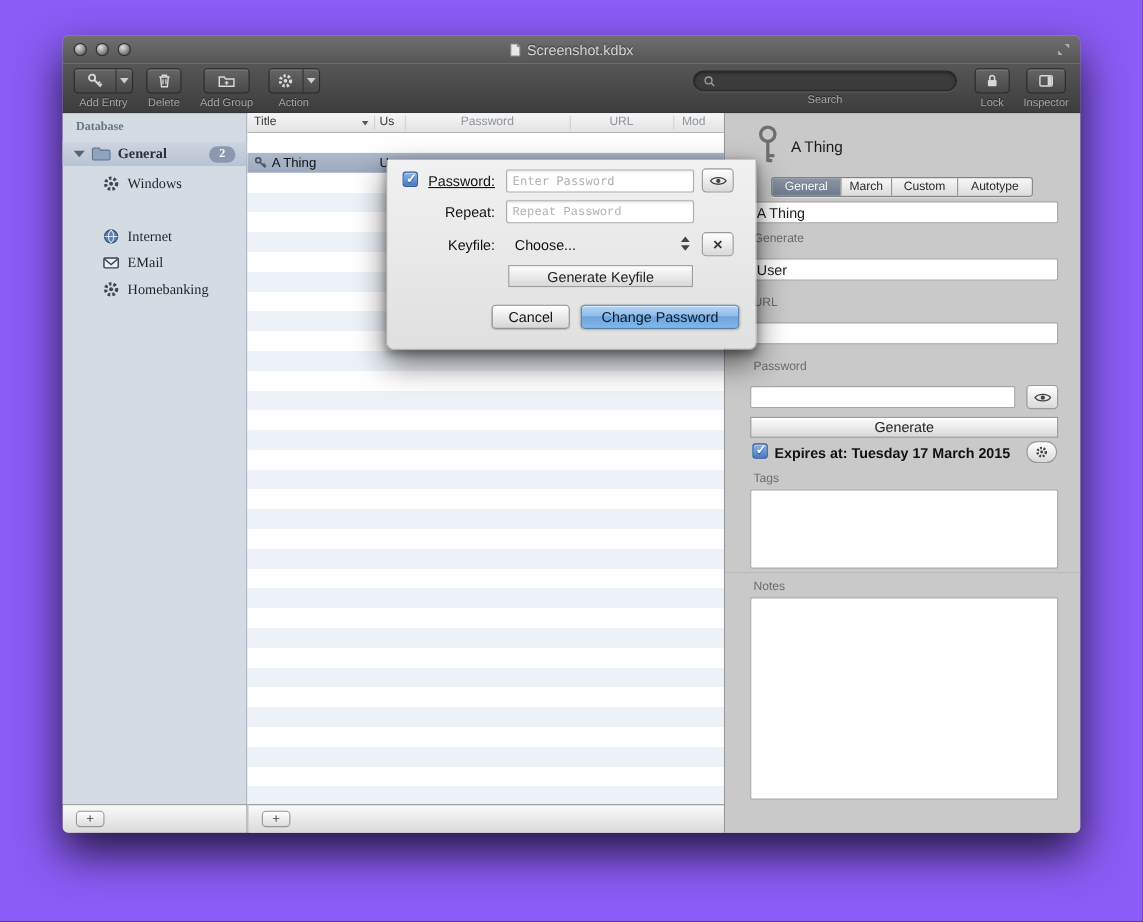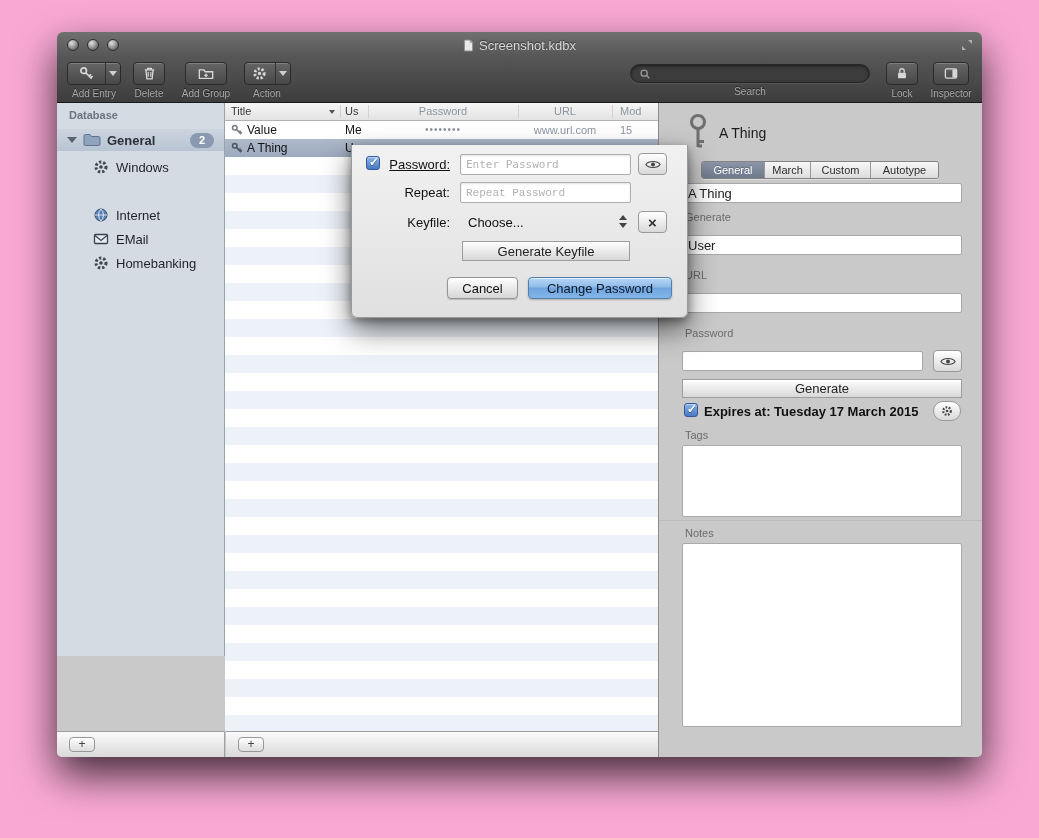--- a/index.html
+++ b/index.html
@@ -1,18 +1,18 @@
 <!DOCTYPE html>
 <html><head>
 <meta charset="utf-8">
 <style>
   * { margin:0; padding:0; box-sizing:border-box; }
   html,body { background:#000; }
   body { font-family:"Liberation Sans", sans-serif; }
-  .stage { position:relative; width:1039px; height:838px; background:#f9a8d4; overflow:hidden; }
+  .stage { position:relative; width:1039px; height:838px; background:#8b5cf6; overflow:hidden; }
 
   
   .window { position:absolute; left:57px; top:32px; width:925px; height:725px;
             border-radius:6px 6px 5px 5px; background:#c9c9c9;
             box-shadow:0 18px 40px rgba(0,0,0,.75); }
 
   
   .titlebar { position:absolute; left:0; top:0; right:0; height:26px;
               background:linear-gradient(#707070,#555555);
               border-radius:6px 6px 0 0; }
@@ -34,22 +34,22 @@
           box-shadow:inset 0 1px 0 rgba(255,255,255,.18); }
   .seg { display:flex; align-items:center; justify-content:center; height:100%; }
   .seg.arrow { width:15px; border-left:1px solid #323232; }
   .tri-dn { width:0; height:0; border-left:4px solid transparent; border-right:4px solid transparent; border-top:5px solid #cfcfcf; }
   .searchwrap { width:240px; height:19px; margin-top:2px; border-radius:10px; background:#3c3c3c;
                 border:1px solid #262626; box-shadow:inset 0 1px 3px rgba(0,0,0,.55), 0 1px 0 rgba(255,255,255,.08);
                 display:flex; align-items:center; padding:0 8px; gap:5px; }
   .searchwrap input { flex:1; background:transparent; border:none; outline:none; color:#ddd; font-size:12px; font-family:"Liberation Sans",sans-serif; }
 
   
-  .sidebar { position:absolute; left:0; top:71px; width:168px; height:553px;
-             background:#d4dbe3; border-right:1px solid #9aa2ab; }
+  .sidebar { position:absolute; left:0; top:71px; width:168px; height:628px;
+             background:#d4dbe3; border-right:1px solid #9aa2ab;font-family:Liberation Serif, serif; }
   .side-header { position:absolute; left:12px; top:6px; font-size:11px; font-weight:bold; color:#69747f; }
   .group-row { position:absolute; left:0; top:26px; width:100%; height:22px;
                background:linear-gradient(#ccd5e0,#b8c4d3); display:flex; align-items:center; }
   .disc { margin-left:10px; width:0; height:0; border-left:5px solid transparent; border-right:5px solid transparent; border-top:6px solid #59636f; }
   .group-label { margin-left:6px; font-size:13px; font-weight:bold; color:#2c3137; }
   .badge { margin-left:auto; margin-right:10px; min-width:24px; height:15px; border-radius:8px;
            background:#8b99b0; color:#fff; font-size:11px; font-weight:bold;
            display:flex; align-items:center; justify-content:center; padding:0 6px; }
   .side-item { position:absolute; left:0; width:100%; height:24px; display:flex; align-items:center; cursor:default; }
   .side-item .sicon { margin-left:36px; width:16px; height:16px; display:flex; }
@@ -336,33 +336,20 @@
         <span class="hcell h-user">Us</span>
         <span class="vdiv" style="left:143px;"></span>
         <span class="hcell h-pass hdim">Password</span>
         <span class="vdiv" style="left:293px;"></span>
         <span class="hcell h-url hdim">URL</span>
         <span class="vdiv" style="left:387px;"></span>
         <span class="hcell h-mod hdim">Mod</span>
       </div>
 
       <div class="rows">
-        <div class="erow" style="top:0;">
-          <span class="rowkey">
-            <svg width="12" height="12" viewBox="0 0 16 16">
-                <circle cx="5" cy="5" r="3" fill="none" stroke="#767d87" stroke-width="2"></circle>
-                <path d="M7.2 7.2 L13.5 13.5 M10.8 10.8 L12.8 8.8 M12.6 12.6 L14.4 10.8" stroke="#767d87" stroke-width="2" fill="none"></path>
-              </svg>
-          </span>
-          <span class="cell c-title">Value</span>
-          <span class="cell c-user">Me</span>
-          <span class="cell c-pass">••••••••</span>
-          <span class="cell c-url">www.url.com</span>
-          <span class="cell c-mod">15</span>
-        </div>
 
         <div class="erow selected" style="top:18px;">
           <span class="rowkey">
             <svg width="12" height="12" viewBox="0 0 16 16">
                 <circle cx="5" cy="5" r="3" fill="none" stroke="#4c545f" stroke-width="2"></circle>
                 <path d="M7.2 7.2 L13.5 13.5 M10.8 10.8 L12.8 8.8 M12.6 12.6 L14.4 10.8" stroke="#4c545f" stroke-width="2" fill="none"></path>
               </svg>
           </span>
           <span class="cell c-title">A Thing</span>
           <span class="cell c-user">Us</span>

